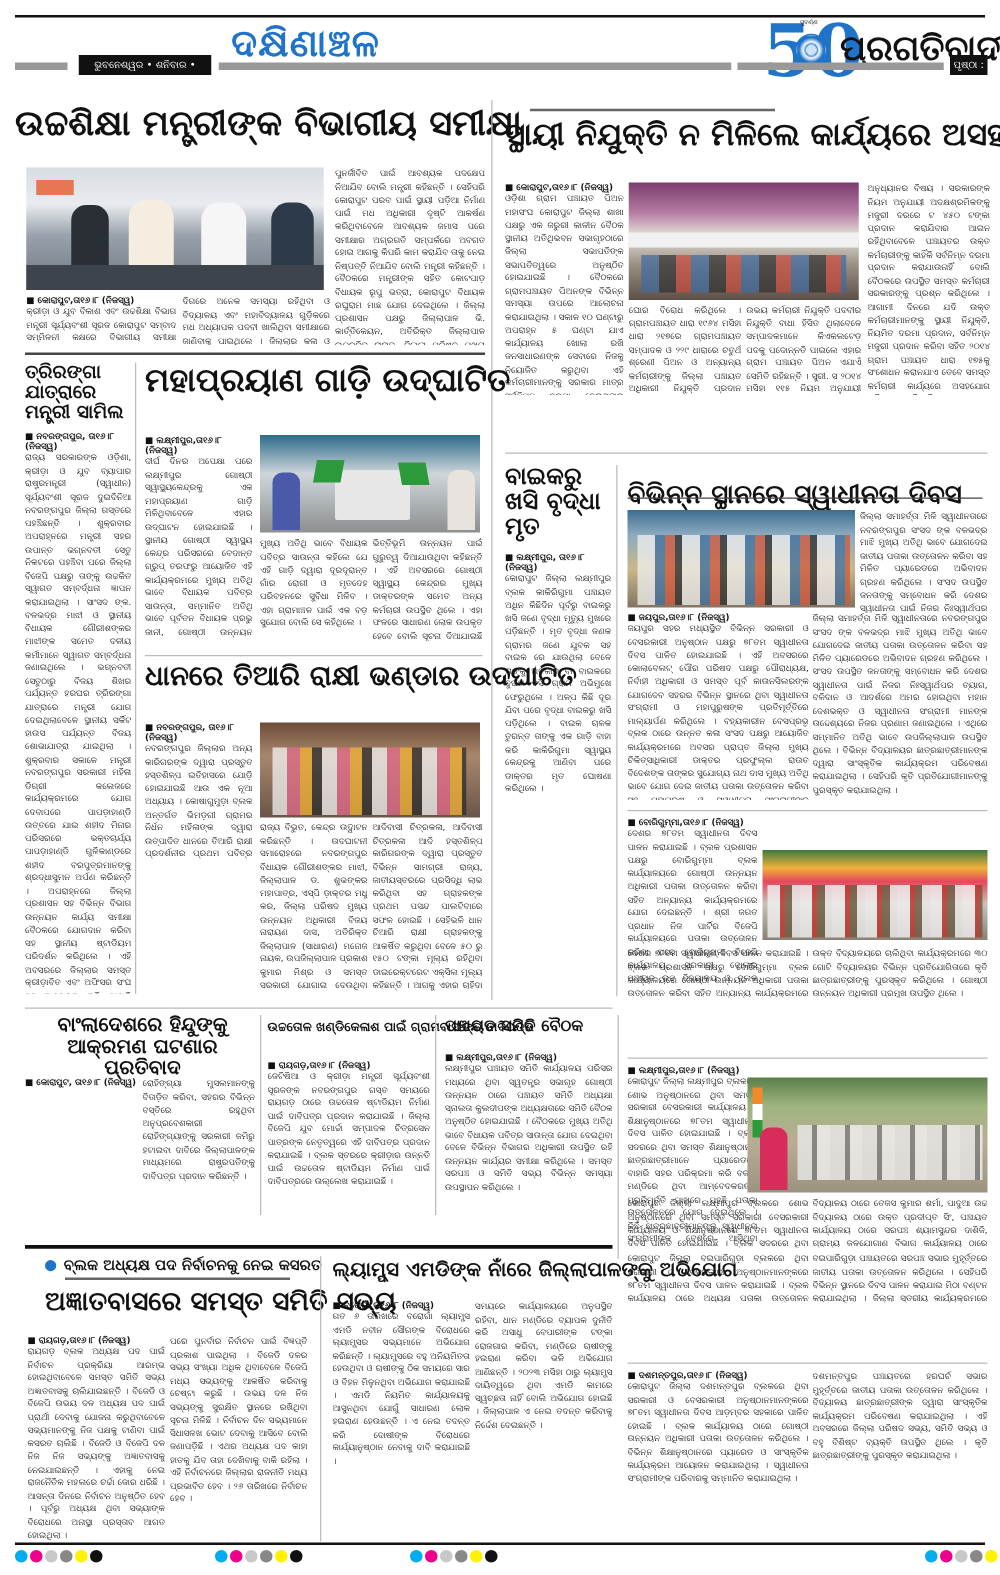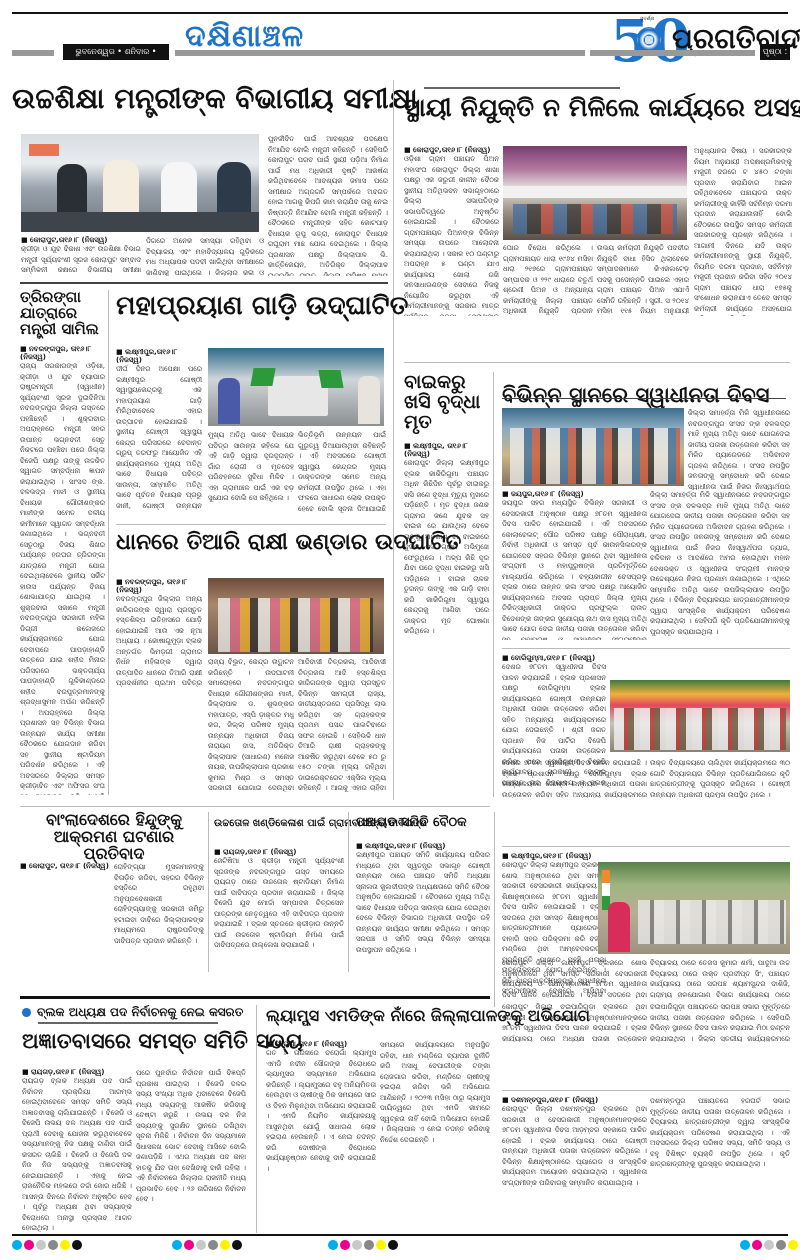--- a/index.html
+++ b/index.html
@@ -232,21 +232,21 @@
   <div class="text">କୋରାପୁଟ ଜିଲ୍ଲା ଲକ୍ଷ୍ମୀପୁର ବ୍ଲକରେ ଶୋଭ ଅନୁଷ୍ଠାନରେ ଥିବା ସମସ୍ତ ସରକାରୀ ବେସରକାରୀ କାର୍ଯ୍ୟାଳୟ ଓ ଶିକ୍ଷାନୁଷ୍ଠାନରେ ୭୮ତମ ସ୍ୱାଧୀନତା ଦିବସ ପାଳିତ ହୋଇଯାଇଛି । ବ୍ଲକ ସଦରରେ ଥିବା ସମସ୍ତ ଶିକ୍ଷାନୁଷ୍ଠାନର ଛାତ୍ରଛାତ୍ରୀମାନେ ପ୍ୟାରେଡରେ ବାହାରି ସହର ପରିକ୍ରମା କରି ବଜାର ମଣ୍ଡିରେ ଥିବା ଆମ୍ବେଦକରଙ୍କ ପ୍ରତିମୂର୍ତ୍ତି ପାଖରେ ପହଞ୍ଚି ପତାକା ଉତ୍ତୋଳନରେ ଯୋଗ ଦେଇଥିଲେ । କିଛି ଛାତ୍ରଛାତ୍ରୀମାନଙ୍କୁ ସ୍ୱାଧୀନତା ସଂଗ୍ରାମୀଙ୍କ ବେଶରେ ଆସିଥିବା ଦେଖିବାକୁ ମିଳିଥିଲା । ଲକ୍ଷ୍ମୀପୁର ସାହାଯ୍ୟ ଉଚ୍ଚ ବିଦ୍ୟାଳୟ, ସରସ୍ୱତୀ ଶିଶୁ ମନ୍ଦିର ଓ କଂଗ୍ରେସ କାର୍ଯ୍ୟାଳୟ ଠାରେ ପତାକା ଉତ୍ତୋଳନ କରାଯାଇଥିଲା ।</div>
 </div>
 <div class="abs col-text" style="left:650px;top:958px;width:140px;height:40px;">
   <div class="text">ବିଦ୍ୟାଳୟ ଠାରେ ତେଜସ କୁମାର ଶର୍ମା, ପାଦୁଆ ଉଚ୍ଚ ବିଦ୍ୟାଳୟ ଠାରେ ଉକ୍ତ ପ୍ରଦୀପ୍ତ ସିଂ, ପଞ୍ଚାୟତ କାର୍ଯ୍ୟାଳୟ ଠାରେ ସରପଞ୍ଚ ଶ୍ୟାମସୁନ୍ଦର ଦାଶିଜି, ଗ୍ରାମ୍ୟ ଜଳଯୋଗାଣ ବିଭାଗ କାର୍ଯ୍ୟାଳୟ ଠାରେ ସହକାରୀ ଯନ୍ତ୍ରୀ, ଥାନା ଠାରେ ଥାନାଧିକାରୀ ପତାକା ଉତ୍ତୋଳନ କରିଥିଲେ ।</div>
 </div>
 
 <div class="abs vrule" style="left:494px;top:812px;height:195px;"></div>
 
 <div class="abs thick" style="left:20px;top:996px;width:470px;"></div>
 
-<div class="abs" style="left:22px;top:1005px;width:230px;">
+<div class="abs" style="left:36px;top:1005px;width:230px;">
   <div class="kicker" style="font-size:12px;"><span class="dot"></span><span>ବ୍ଲକ ଅଧ୍ୟକ୍ଷ ପଦ ନିର୍ବାଚନକୁ ନେଇ କସରତ</span></div>
   <div class="kicker-under" style="width:180px;margin:3px 0 0 16px;"></div>
   <h1 style="font-size:21px;margin-top:6px;white-space:nowrap;">ଅଜ୍ଞାତବାସରେ ସମସ୍ତ ସମିତି ସଭ୍ୟ</h1>
 </div>
 <div class="abs col-text" style="left:22px;top:1068px;width:110px;height:165px;">
   <div class="byline">■ ରାୟଗଡ଼,ତା୧୬।୮ (ନିଜସ୍ୱ)</div>
   <div class="text">ରାୟଗଡ଼ ବ୍ଲକ ଅଧ୍ୟକ୍ଷ ପଦ ପାଇଁ ନିର୍ବାଚନ ପ୍ରକ୍ରିୟା ଆରମ୍ଭ ହୋଇଥିବାବେଳେ ସମସ୍ତ ସମିତି ସଭ୍ୟ ଅଜ୍ଞାତବାସକୁ ଚାଲିଯାଇଛନ୍ତି । ବିଜେଡି ଓ ବିଜେପି ଉଭୟ ଦଳ ଅଧ୍ୟକ୍ଷ ପଦ ପାଇଁ ପ୍ରାର୍ଥୀ ଦେବାକୁ ଯୋଜନା କରୁଥିବାବେଳେ ସଭ୍ୟମାନଙ୍କୁ ନିଜ ପକ୍ଷକୁ ଟାଣିବା ପାଇଁ କସରତ ଚାଲିଛି । ବିଜେଡି ଓ ବିଜେପି ଦଳ ନିଜ ନିଜ ସଭ୍ୟଙ୍କୁ ଅଜ୍ଞାତବାସକୁ ନେଇଯାଇଛନ୍ତି । ଏହାକୁ ନେଇ ରାଜନୈତିକ ମହଲରେ ଚର୍ଚ୍ଚା ଜୋର ଧରିଛି । ଆସନ୍ତା ଦିନରେ ନିର୍ବାଚନ ଅନୁଷ୍ଠିତ ହେବ । ପୂର୍ବରୁ ଅଧ୍ୟକ୍ଷ ଥିବା ସଭ୍ୟାଙ୍କ ବିରୋଧରେ ଅନାସ୍ଥା ପ୍ରସ୍ତାବ ଆଗତ ହୋଇଥିଲା ।</div>
 </div>
 <div class="abs col-text" style="left:136px;top:1068px;width:110px;height:165px;">
   <div class="text">ପରେ ପୁନର୍ବାର ନିର୍ବାଚନ ପାଇଁ ବିଜ୍ଞପ୍ତି ପ୍ରକାଶ ପାଇଥିଲା । ବିଜେଡି ଦଳର ସଭ୍ୟ ସଂଖ୍ୟା ଅଧିକ ଥିବାବେଳେ ବିଜେପି ମଧ୍ୟ ସଭ୍ୟଙ୍କୁ ଆକର୍ଷିତ କରିବାକୁ ଚେଷ୍ଟା କରୁଛି । ଉଭୟ ଦଳ ନିଜ ସଭ୍ୟଙ୍କୁ ସୁରକ୍ଷିତ ସ୍ଥାନରେ ରଖିଥିବା ସୂଚନା ମିଳିଛି । ନିର୍ବାଚନ ଦିନ ସଭ୍ୟମାନେ ସିଧାସଳଖ ଭୋଟ ଦେବାକୁ ଆସିବେ ବୋଲି ଜଣାପଡ଼ିଛି । ଏଥର ଅଧ୍ୟକ୍ଷ ପଦ କାହା ହାତକୁ ଯିବ ତାହା ଦେଖିବାକୁ ବାକି ରହିଲା । ଏହି ନିର୍ବାଚନରେ ଜିଲ୍ଲାର ରାଜନୀତି ମଧ୍ୟ ପ୍ରଭାବିତ ହେବ । ୨୬ ତାରିଖରେ ନିର୍ବାଚନ ହେବ ।</div>

